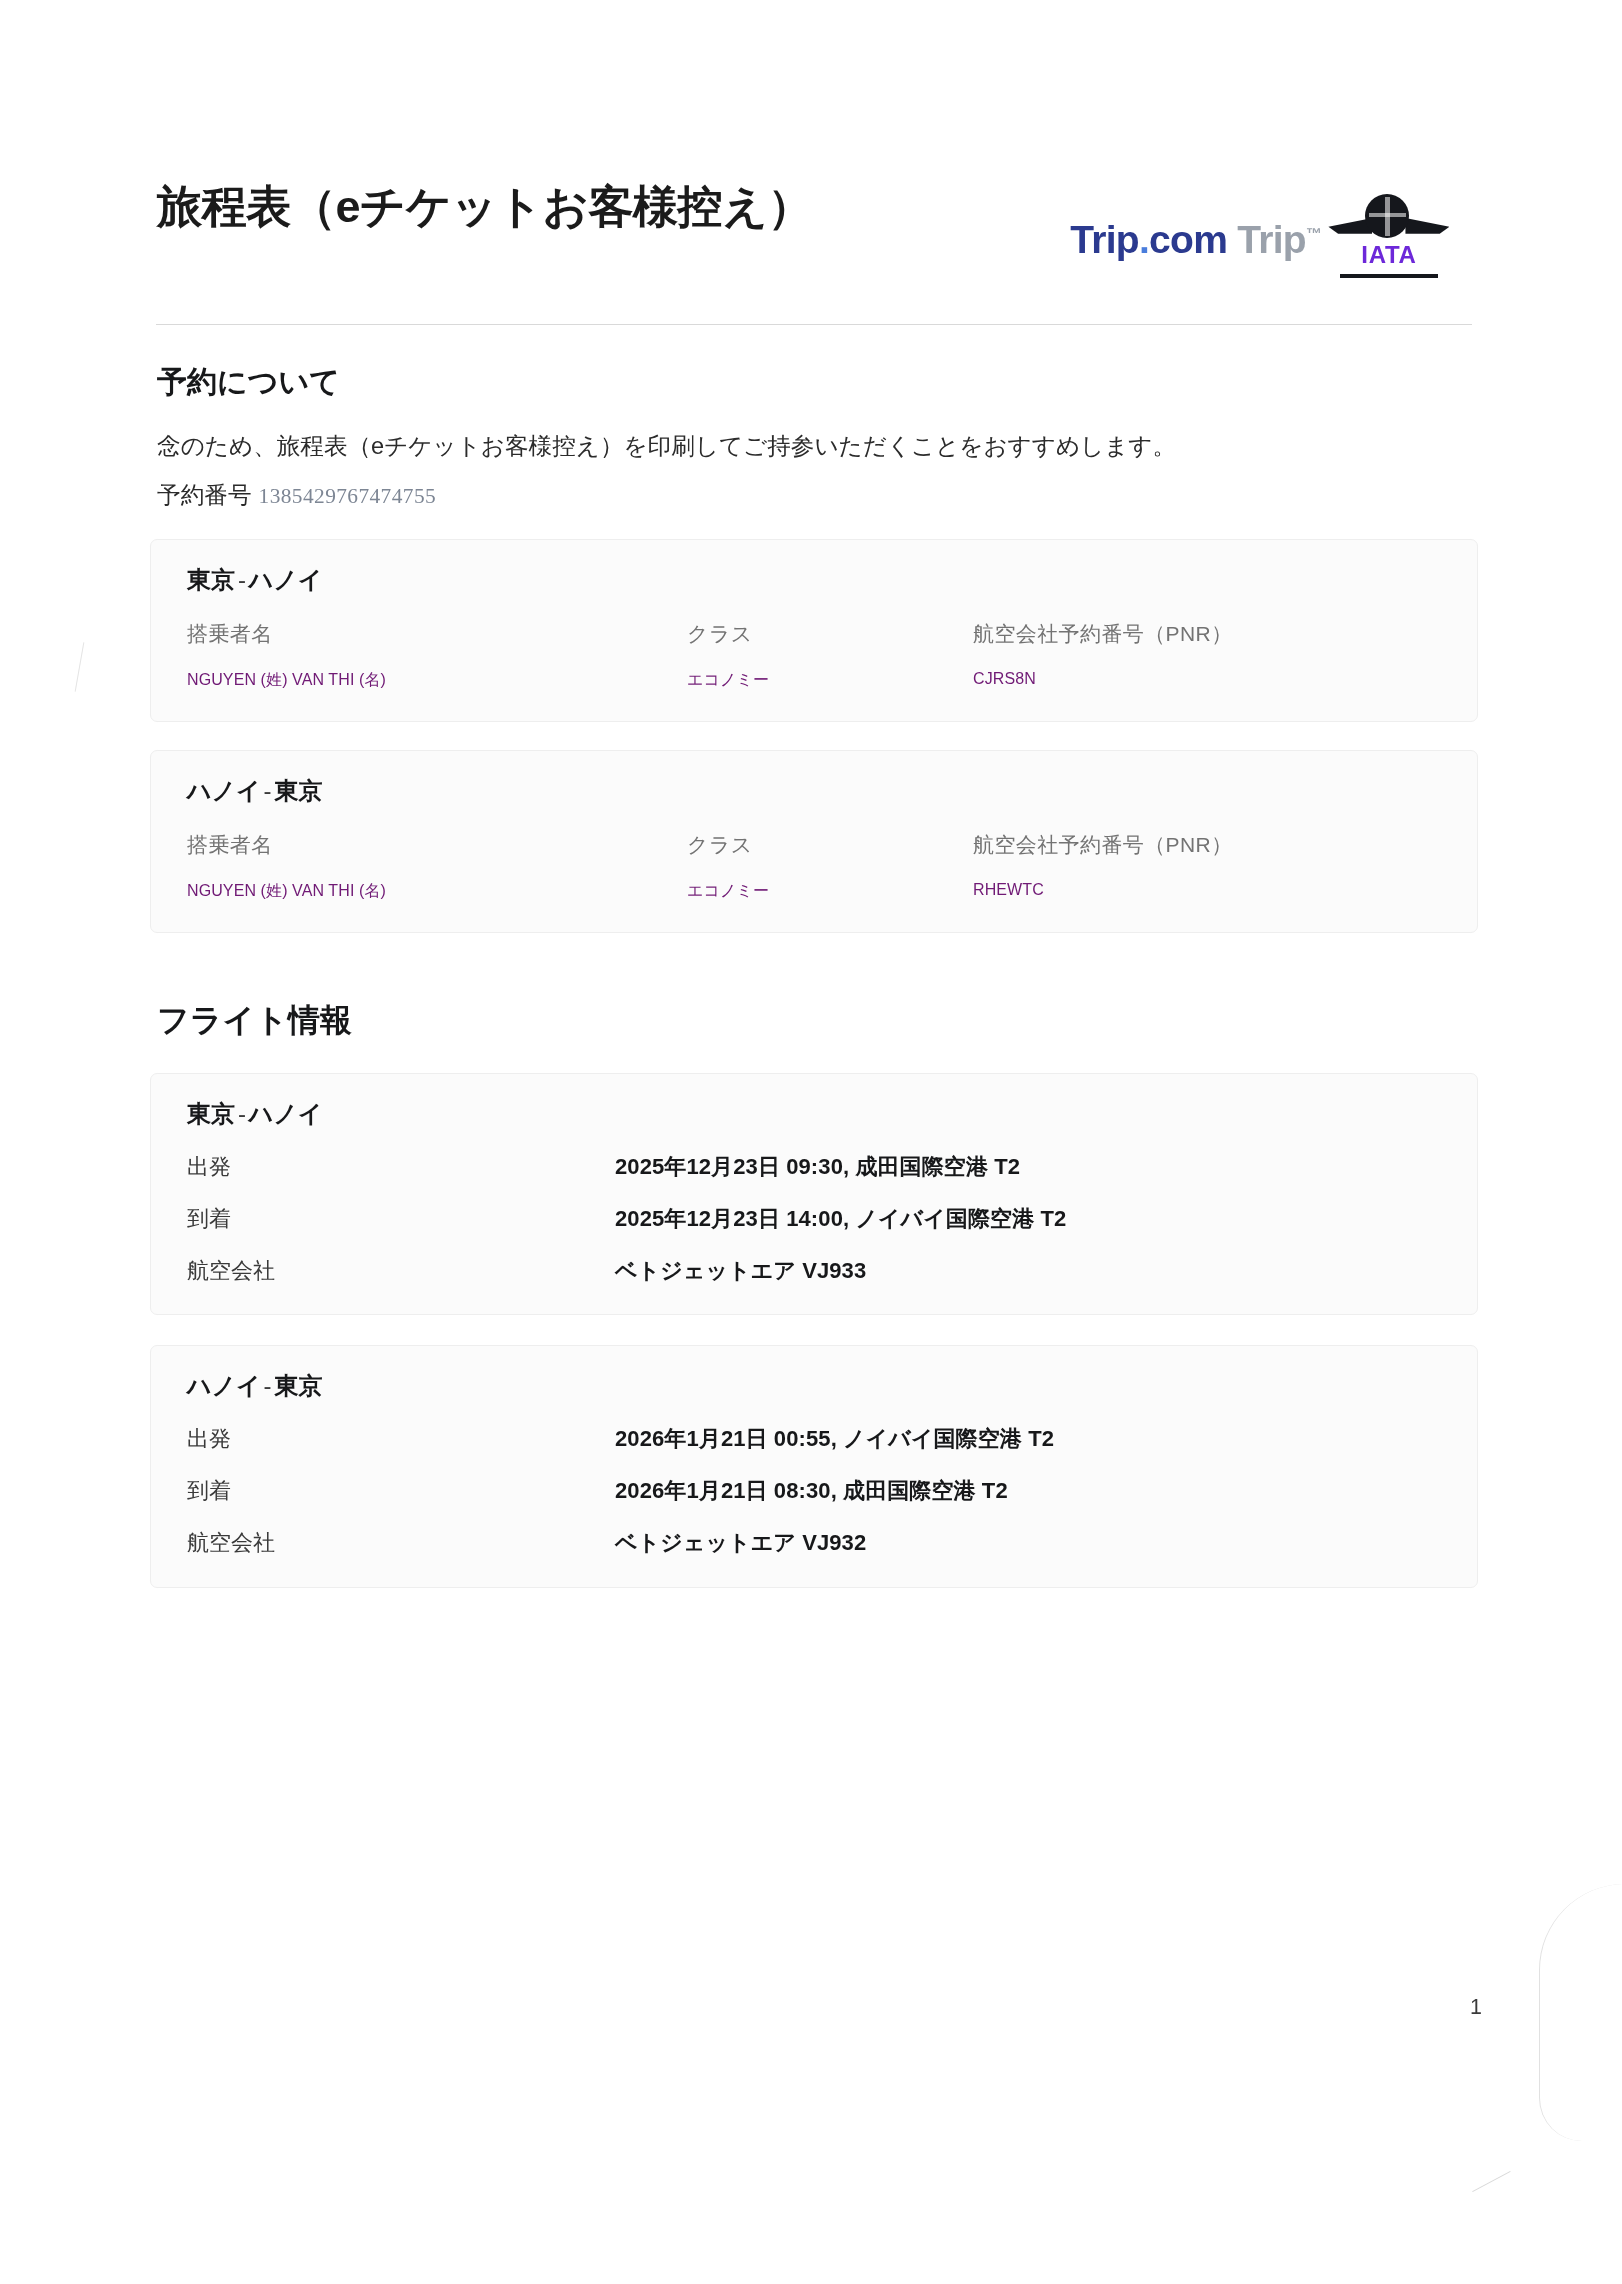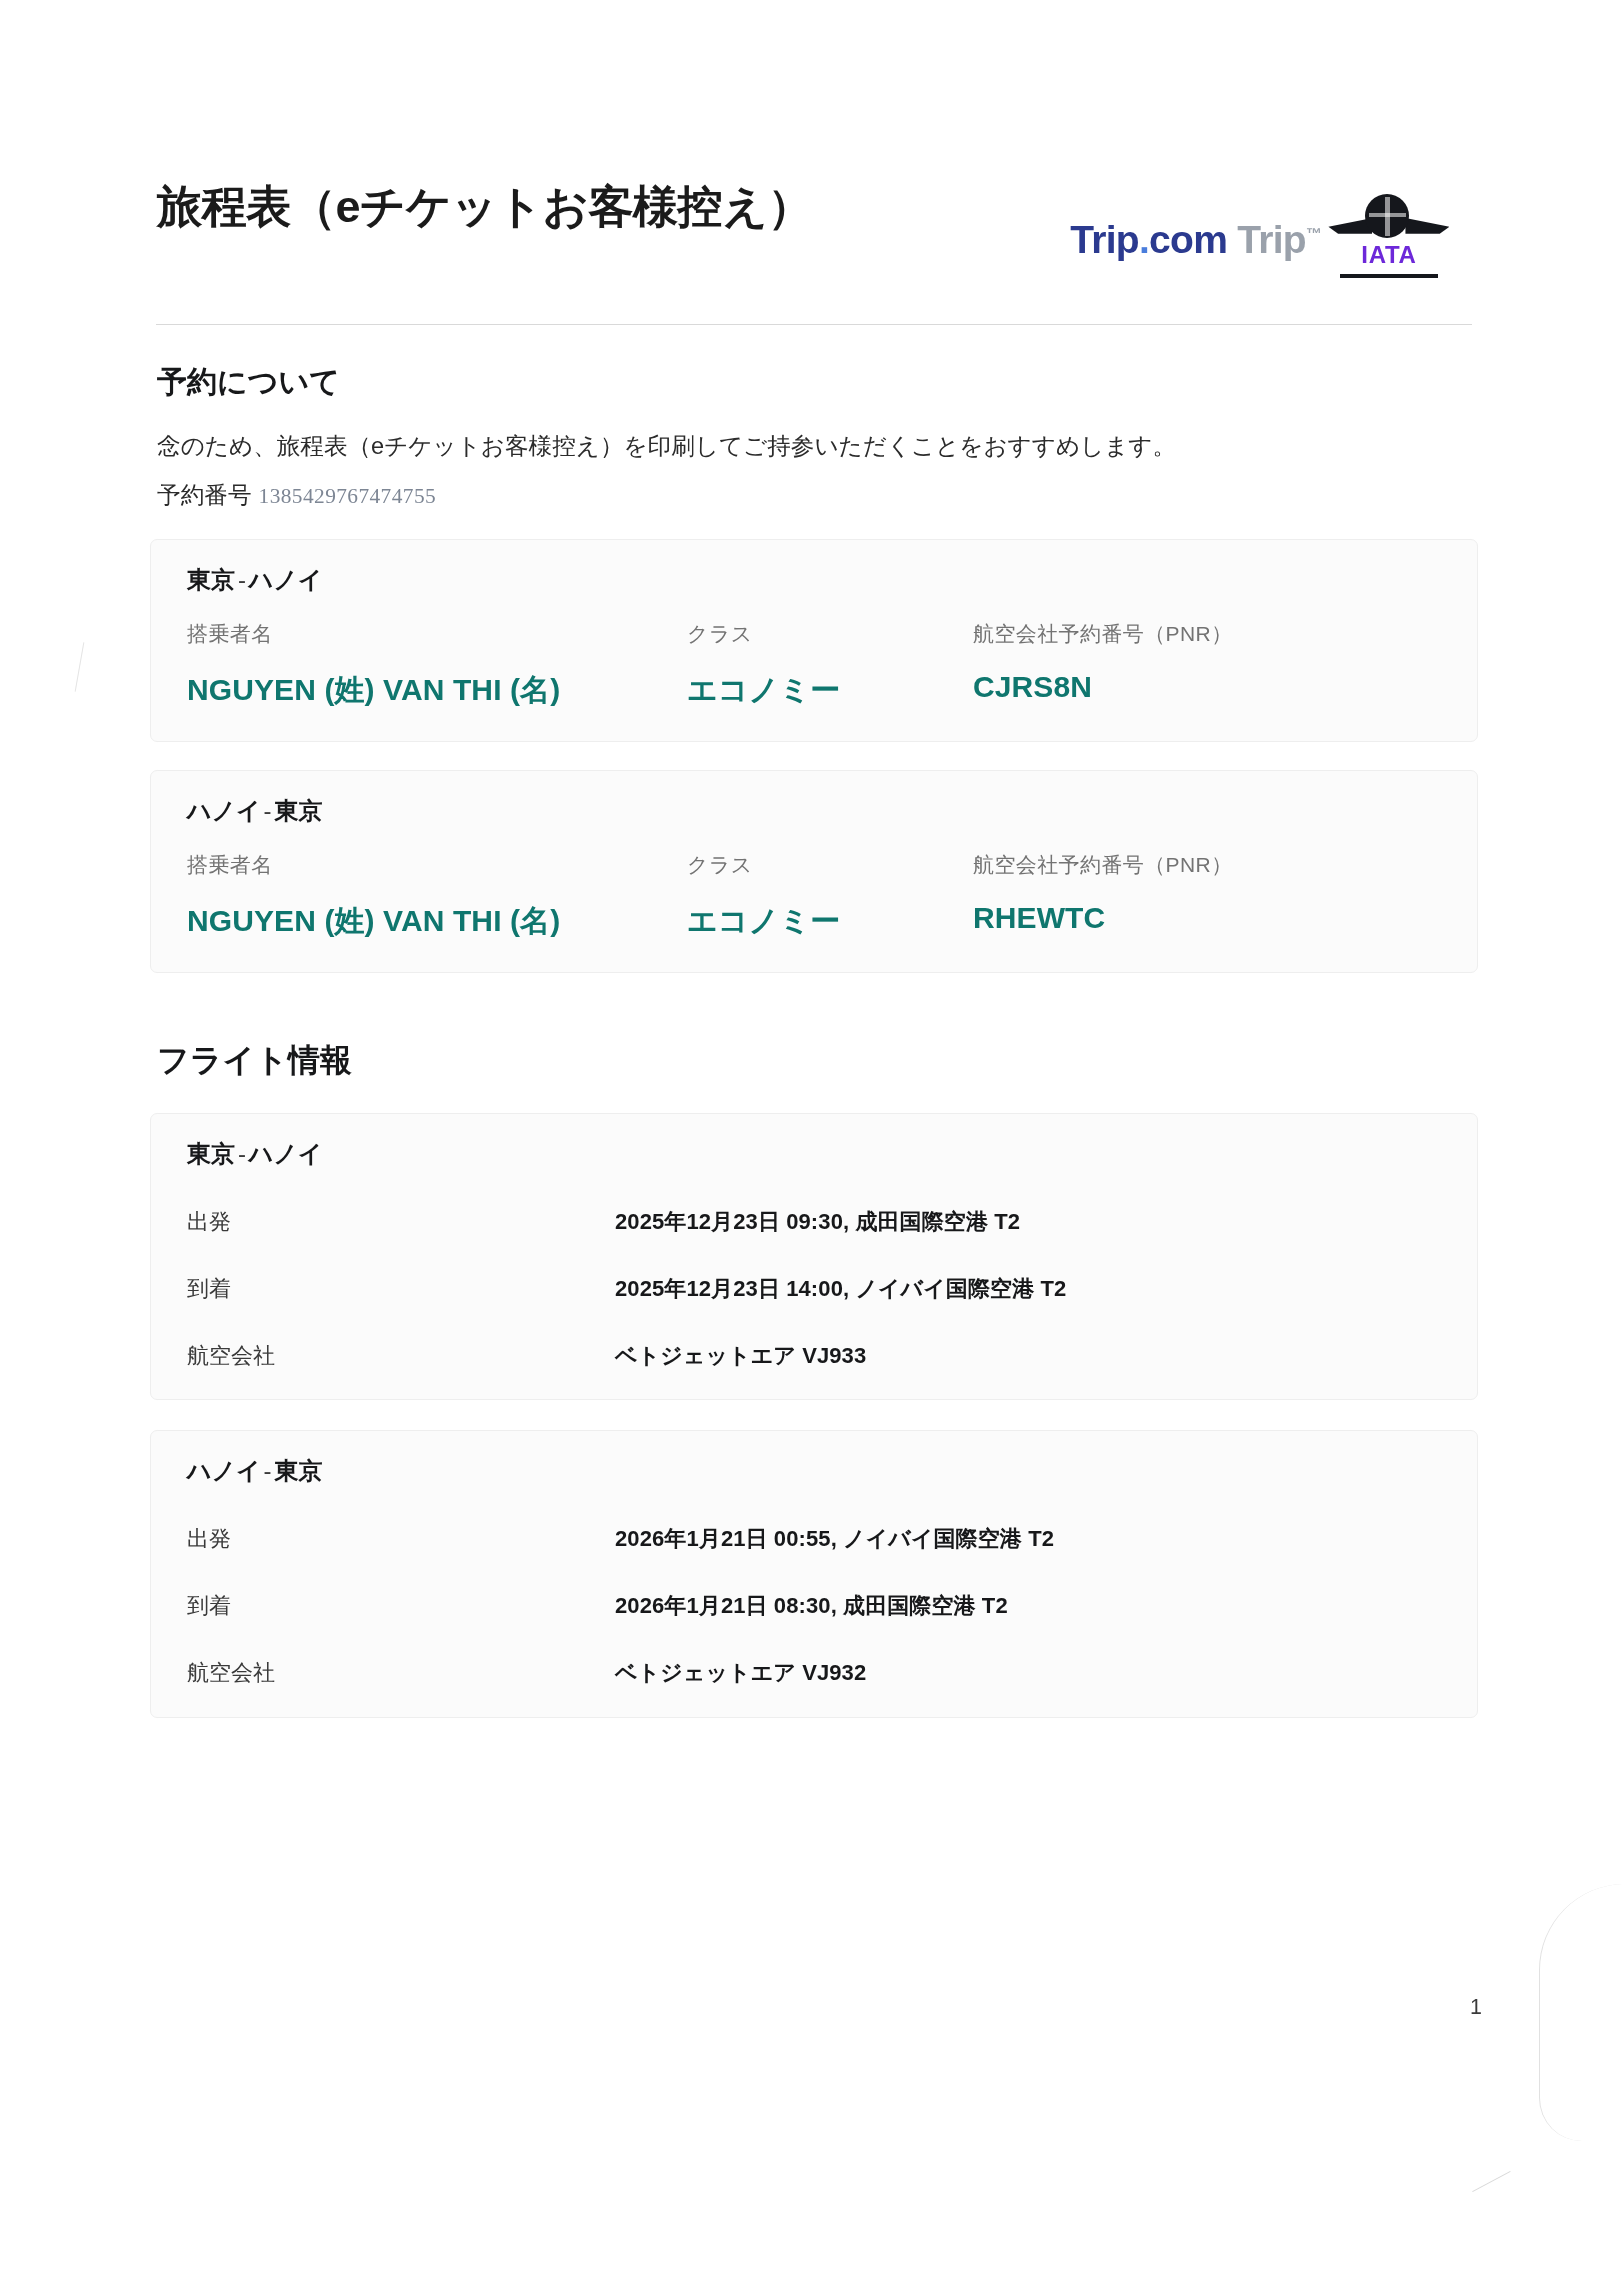--- a/index.html
+++ b/index.html
@@ -188,39 +188,39 @@
     display: grid;
     grid-template-columns: 500px 286px 1fr;
     margin-top: 24px;
   }
   .col-head {
     font-size: 21px;
     color: #737373;
     letter-spacing: 0.4px;
   }
   .col-val {
-    font-size: 30px;
-    color: #0f766e;
-    font-weight: bold;
+    font-size: 16px;
+    color: #701a75;
+    font-weight: normal;
     margin-top: 21.4px;
     letter-spacing: 0.1px;
   }
 
   
   .flight-card {
     background: #fbfbfb;
     border: 0.7px solid #eeeeee;
     border-radius: 7.1px;
     margin-top: 30px;
     padding: 24px 36px 28.6px 36px;
   }
   .frow {
     display: flex;
     align-items: baseline;
-    margin-top: 37px;
+    margin-top: 22px;
   }
   .frow:first-of-type { margin-top: 31px; }
   .flabel {
     width: 428px;
     font-size: 22px;
     color: #3a3a3a;
     flex: 0 0 428px;
   }
   .fval {
     font-size: 22px;

